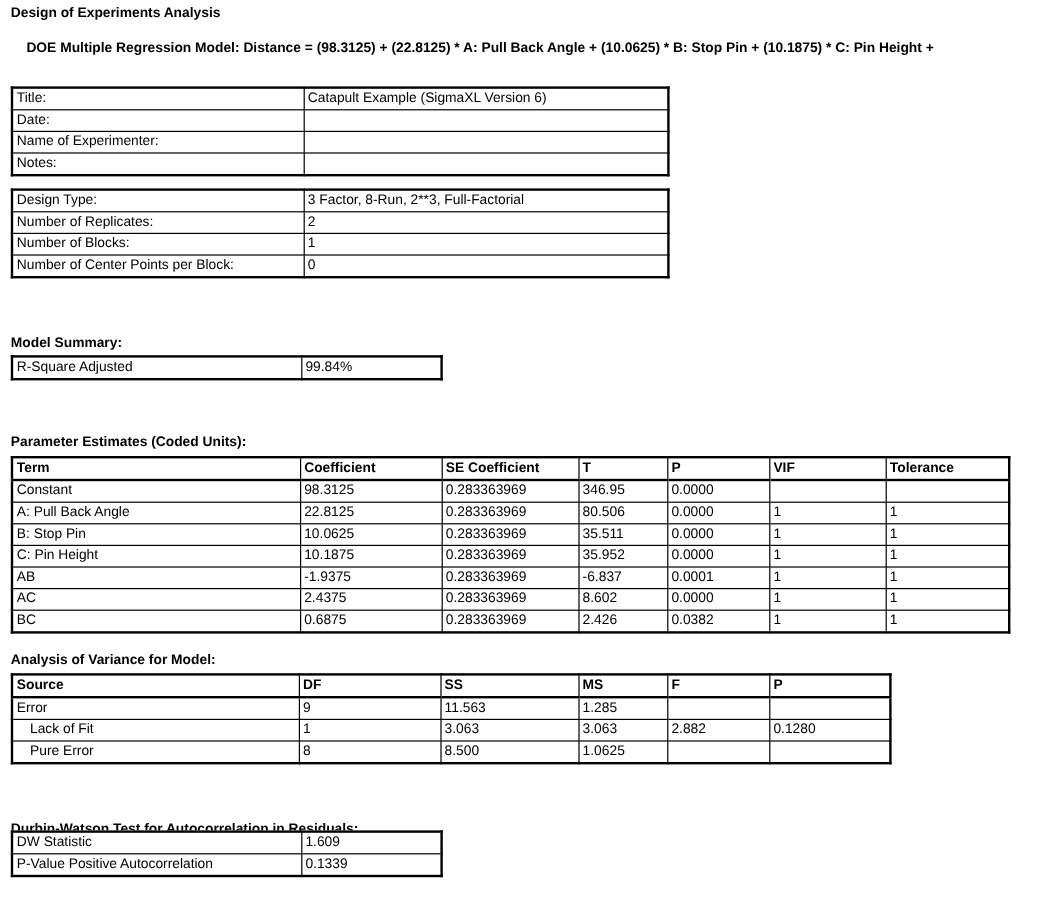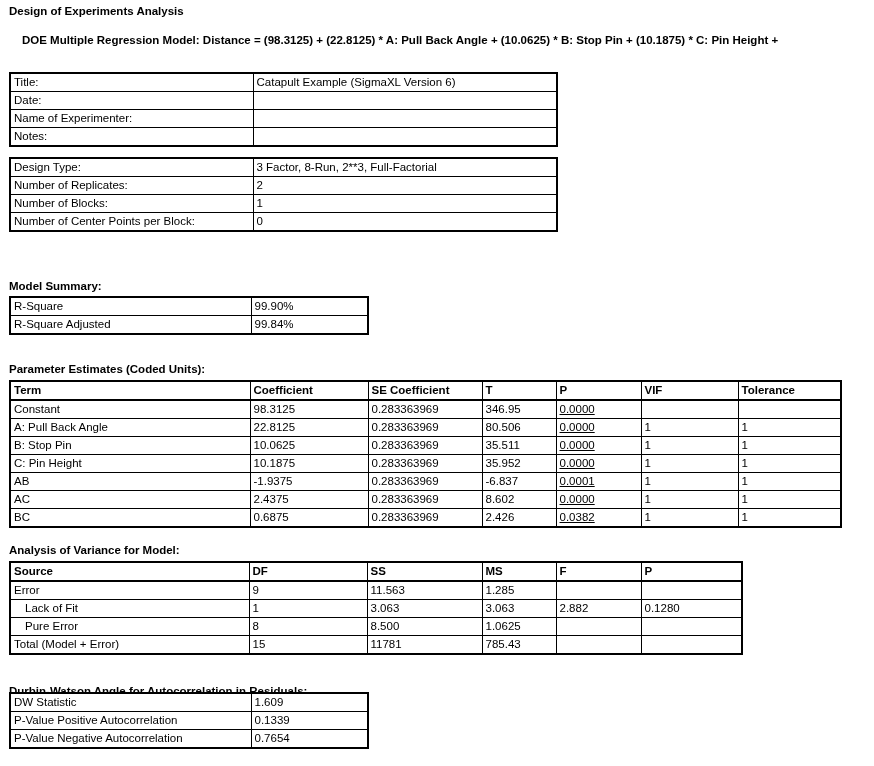--- a/index.html
+++ b/index.html
@@ -76,21 +76,21 @@
     text-align: left;
     color: #000000;
   }
   table.grid thead th {
     font-weight: bold;
     border-bottom: 2px solid #000000;
   }
   .lbl      { font-weight: bold; text-align: right; }
   .lbl-left { font-weight: bold; text-align: left; }
   .num      { text-align: right; }
-  .pval     { text-align: right; color: #ff0000; font-weight: bold; text-decoration: underline; }
+  .pval     { text-align: right; color: #ff0000; font-weight: bold; }
   .pval-plain { text-align: right; color: #000000; }
   .indent   { padding-left: 14px !important; }
   .totalrow td { border-top: 2px solid #000000; }
 
   
   #tbl-header-info { left: 9px; top: 72px;  width: 547px; }
   #tbl-design-info { left: 9px; top: 157px; width: 547px; }
   .hcol-a { width: 243px; }
   .hcol-b { width: 304px; }
 
@@ -182,24 +182,20 @@
     </tbody>
   </table>
 
   <div class="section-label" id="lbl-model-summary">Model Summary:</div>
   <table class="grid" id="tbl-model-summary">
     <colgroup>
         <col class="mscol-a">
         <col class="mscol-b">
       </colgroup>
     <tbody>
-      <tr>
-        <td class="lbl-left">R-Square</td>
-        <td class="num">99.90%</td>
-      </tr>
       <tr>
         <td class="lbl-left">R-Square Adjusted</td>
         <td class="num">99.84%</td>
       </tr>
     </tbody>
   </table>
 
   <div class="section-label" id="lbl-param-est">Parameter Estimates (Coded Units):</div>
   <table class="grid" id="tbl-param-est">
     <colgroup>
@@ -327,46 +323,34 @@
         <td class="pval-plain">0.1280</td>
       </tr>
       <tr>
         <td class="lbl-left indent">Pure Error</td>
         <td class="num">8</td>
         <td class="num">8.500</td>
         <td class="num">1.0625</td>
         <td class="num"></td>
         <td class="pval-plain"></td>
       </tr>
-      <tr class="totalrow">
-        <td class="lbl-left">Total (Model + Error)</td>
-        <td class="num">15</td>
-        <td class="num">11781</td>
-        <td class="num">785.43</td>
-        <td class="num"></td>
-        <td class="pval-plain"></td>
-      </tr>
-    </tbody>
-  </table>
-
-  <div class="section-label" id="lbl-dw">Durbin-Watson Angle for Autocorrelation in Residuals:</div>
+    </tbody>
+  </table>
+
+  <div class="section-label" id="lbl-dw">Durbin-Watson Test for Autocorrelation in Residuals:</div>
   <table class="grid" id="tbl-dw">
     <colgroup>
         <col class="dcol-a">
         <col class="dcol-b">
       </colgroup>
     <tbody>
       <tr>
         <td class="lbl-left">DW Statistic</td>
         <td class="num">1.609</td>
       </tr>
       <tr>
         <td class="lbl-left">P-Value Positive Autocorrelation</td>
         <td class="num">0.1339</td>
       </tr>
-      <tr>
-        <td class="lbl-left">P-Value Negative Autocorrelation</td>
-        <td class="num">0.7654</td>
-      </tr>
     </tbody>
   </table>
 
 </div>
 
 </body></html>

